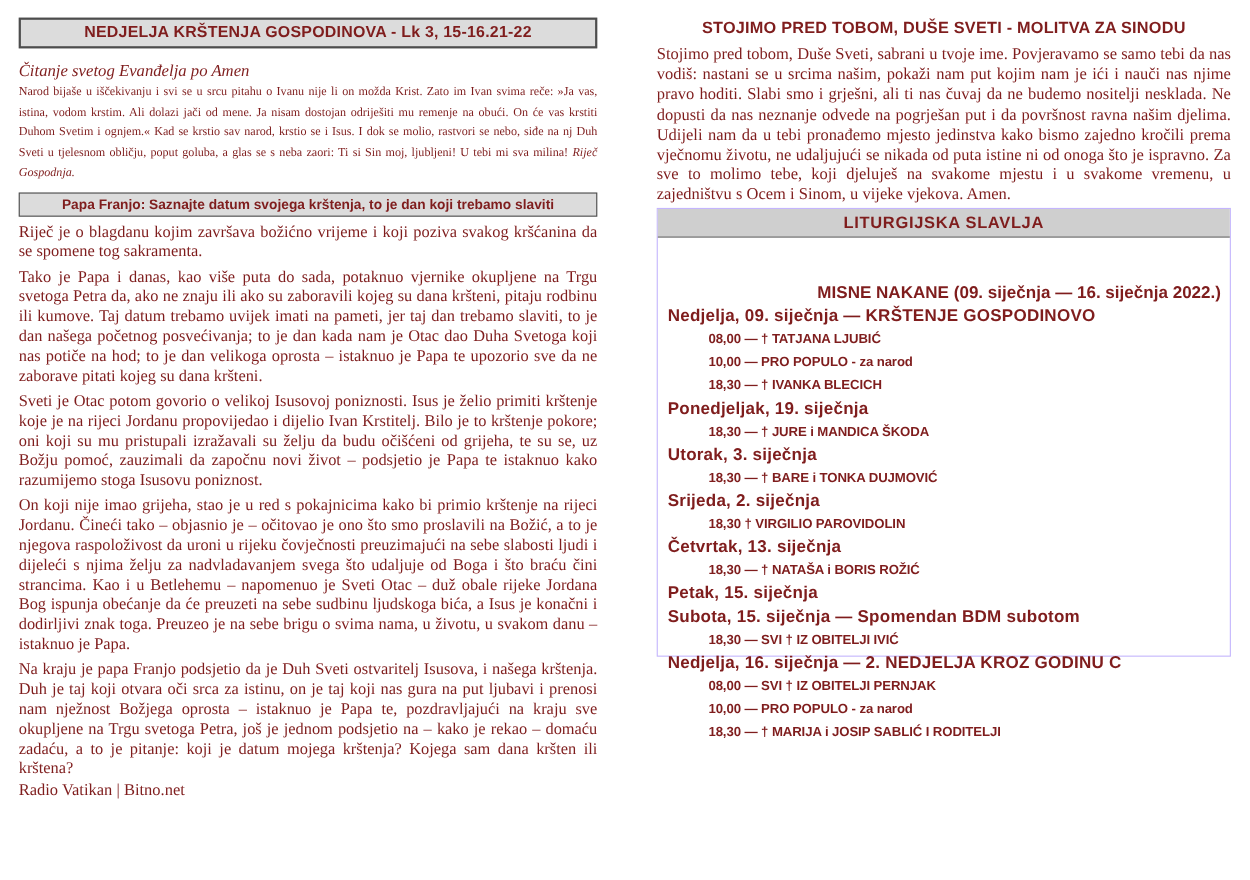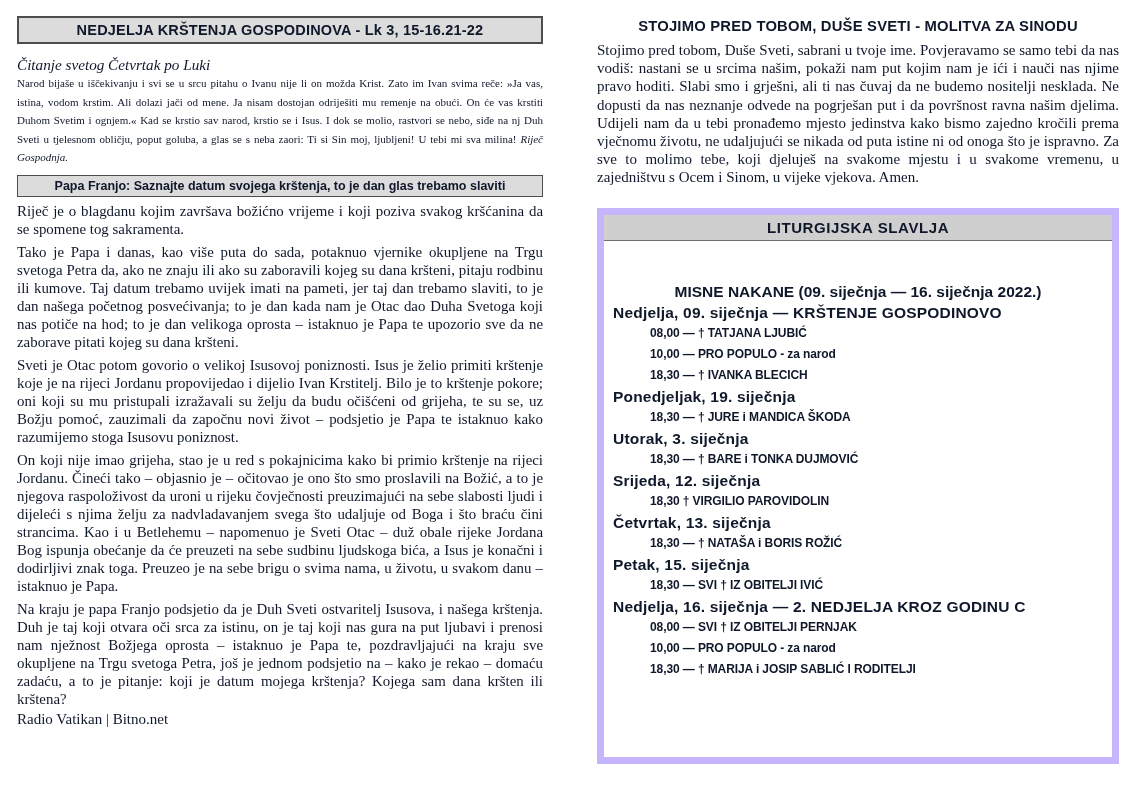--- a/index.html
+++ b/index.html
@@ -1,17 +1,17 @@
 <!DOCTYPE html>
 <html><head>
 <meta charset="utf-8">
 <style>
   html,body{margin:0;padding:0;background:#ffffff;}
   .page{position:relative;width:1136px;height:800px;background:#ffffff;overflow:hidden;
-        font-family:"Liberation Serif",serif;color:#0f172a;}
+        font-family:"Liberation Serif",serif;color:#7f1d1d;}
   .col{position:absolute;top:16px;}
   .col.left{left:17px;width:526px;}
   .col.right{left:597px;width:522px;top:18px;}
 
   .gray-box{background:#dcdcdc;border:2px solid #4d4d4d;text-align:center;
             font-family:"Liberation Sans",sans-serif;font-weight:bold;}
   .header-box{font-size:14.5px;padding:4px 2px;letter-spacing:.2px;}
   .sub-box{font-size:12.5px;padding:3px 2px;border-width:1.5px;margin-top:9px;}
 
   .gospel-intro{font-style:italic;font-size:15.2px;line-height:18.4px;margin-top:12px;}
@@ -19,44 +19,44 @@
   .gospel-ending{font-style:italic;}
 
   .para{font-size:14.9px;line-height:18px;text-align:justify;margin:5px 0 0 0;}
   .para:first-of-type{margin-top:10px;}
   .source{font-size:15px;line-height:18px;margin-top:2px;}
 
   .right-title{font-family:"Liberation Sans",sans-serif;font-weight:bold;font-size:14.8px;
                text-align:center;letter-spacing:.2px;}
   .prayer{font-size:15px;line-height:18.2px;text-align:justify;margin:7px 0 0 0;}
 
-  .lit-box{margin-top:21px;border:7px solid #c4b5fd;height:556px;box-sizing:border-box;}
+  .lit-box{margin-top:2px;border:1px solid #c4b5fd;height:408px;box-sizing:border-box;}
   .lit-header{background:#cfcfcf;border-bottom:1px solid #6e6e6e;text-align:center;
               font-family:"Liberation Sans",sans-serif;font-weight:bold;font-size:15px;
               letter-spacing:.6px;padding:4px 0;}
   .lit-content{padding:0 8px;}
   .lit-subtitle{font-family:"Liberation Sans",sans-serif;font-weight:bold;font-size:15.5px;
-                text-align:center;margin-top:40px;line-height:21px;}
+                text-align:right;margin-top:40px;line-height:21px;}
   .row{font-family:"Liberation Sans",sans-serif;font-weight:bold;line-height:21px;}
   .row.day{font-size:15.5px;padding-left:1px;letter-spacing:.2px;}
   .row.time{font-size:12px;padding-left:38px;letter-spacing:-.1px;}
 </style>
 </head>
 <body>
 
 <div class="page">
 
   <div class="col left">
     <div class="gray-box header-box">NEDJELJA KRŠTENJA GOSPODINOVA - Lk 3, 15-16.21-22</div>
 
-    <div class="gospel-intro">Čitanje svetog Četvrtak po Luki</div>
+    <div class="gospel-intro">Čitanje svetog Evanđelja po Amen</div>
 
     <p class="gospel"><span>Narod bijaše u iščekivanju i svi se u srcu pitahu o Ivanu nije li on možda Krist. Zato im Ivan svima reče: »Ja vas, istina, vodom krstim. Ali dolazi jači od mene. Ja nisam dostojan odriješiti mu remenje na obući. On će vas krstiti Duhom Svetim i ognjem.« Kad se krstio sav narod, krstio se i Isus. I dok se molio, rastvori se nebo, siđe na nj Duh Sveti u tjelesnom obličju, poput goluba, a glas se s neba zaori: Ti si Sin moj, ljubljeni! U tebi mi sva milina!</span> <em class="gospel-ending">Riječ Gospodnja.</em></p>
 
-    <div class="gray-box sub-box">Papa Franjo: Saznajte datum svojega krštenja, to je dan glas trebamo slaviti</div>
+    <div class="gray-box sub-box">Papa Franjo: Saznajte datum svojega krštenja, to je dan koji trebamo slaviti</div>
 
     <p class="para">Riječ je o blagdanu kojim završava božićno vrijeme i koji poziva svakog kršćanina da se spomene tog sakramenta.</p>
       <p class="para">Tako je Papa i danas, kao više puta do sada, potaknuo vjernike okupljene na Trgu svetoga Petra da, ako ne znaju ili ako su zaboravili kojeg su dana kršteni, pitaju rodbinu ili kumove. Taj datum trebamo uvijek imati na pameti, jer taj dan trebamo slaviti, to je dan našega početnog posvećivanja; to je dan kada nam je Otac dao Duha Svetoga koji nas potiče na hod; to je dan velikoga oprosta – istaknuo je Papa te upozorio sve da ne zaborave pitati kojeg su dana kršteni.</p>
       <p class="para">Sveti je Otac potom govorio o velikoj Isusovoj poniznosti. Isus je želio primiti krštenje koje je na rijeci Jordanu propovijedao i dijelio Ivan Krstitelj. Bilo je to krštenje pokore; oni koji su mu pristupali izražavali su želju da budu očišćeni od grijeha, te su se, uz Božju pomoć, zauzimali da započnu novi život – podsjetio je Papa te istaknuo kako razumijemo stoga Isusovu poniznost.</p>
       <p class="para">On koji nije imao grijeha, stao je u red s pokajnicima kako bi primio krštenje na rijeci Jordanu. Čineći tako – objasnio je – očitovao je ono što smo proslavili na Božić, a to je njegova raspoloživost da uroni u rijeku čovječnosti preuzimajući na sebe slabosti ljudi i dijeleći s njima želju za nadvladavanjem svega što udaljuje od Boga i što braću čini strancima. Kao i u Betlehemu – napomenuo je Sveti Otac – duž obale rijeke Jordana Bog ispunja obećanje da će preuzeti na sebe sudbinu ljudskoga bića, a Isus je konačni i dodirljivi znak toga. Preuzeo je na sebe brigu o svima nama, u životu, u svakom danu – istaknuo je Papa.</p>
       <p class="para">Na kraju je papa Franjo podsjetio da je Duh Sveti ostvaritelj Isusova, i našega krštenja. Duh je taj koji otvara oči srca za istinu, on je taj koji nas gura na put ljubavi i prenosi nam nježnost Božjega oprosta – istaknuo je Papa te, pozdravljajući na kraju sve okupljene na Trgu svetoga Petra, još je jednom podsjetio na – kako je rekao – domaću zadaću, a to je pitanje: koji je datum mojega krštenja? Kojega sam dana kršten ili krštena?</p>
 
     <div class="source">Radio Vatikan | Bitno.net</div>
   </div>
 
@@ -70,25 +70,26 @@
       <div class="lit-content">
         <div class="lit-subtitle">MISNE NAKANE  (09. siječnja — 16. siječnja 2022.)</div>
         <div class="row day">Nedjelja, 09. siječnja — KRŠTENJE GOSPODINOVO</div>
           <div class="row time">08,00 — † TATJANA LJUBIĆ</div>
           <div class="row time">10,00 — PRO POPULO - za narod</div>
           <div class="row time">18,30 — † IVANKA BLECICH</div>
           <div class="row day">Ponedjeljak, 19. siječnja</div>
           <div class="row time">18,30 — † JURE i MANDICA ŠKODA</div>
           <div class="row day">Utorak, 3. siječnja</div>
           <div class="row time">18,30 — † BARE i TONKA DUJMOVIĆ</div>
-          <div class="row day">Srijeda, 12. siječnja</div>
+          <div class="row day">Srijeda, 2. siječnja</div>
           <div class="row time">18,30 † VIRGILIO PAROVIDOLIN</div>
           <div class="row day">Četvrtak, 13. siječnja</div>
           <div class="row time">18,30 — † NATAŠA i BORIS ROŽIĆ</div>
           <div class="row day">Petak, 15. siječnja</div>
+          <div class="row day">Subota, 15. siječnja — Spomendan BDM subotom</div>
           <div class="row time">18,30 — SVI † IZ OBITELJI IVIĆ</div>
           <div class="row day">Nedjelja, 16. siječnja — 2. NEDJELJA KROZ GODINU C</div>
           <div class="row time">08,00 — SVI † IZ OBITELJI PERNJAK</div>
           <div class="row time">10,00 — PRO POPULO - za narod</div>
           <div class="row time">18,30 — † MARIJA i JOSIP SABLIĆ I RODITELJI</div>
       </div>
     </div>
   </div>
 
 </div>

